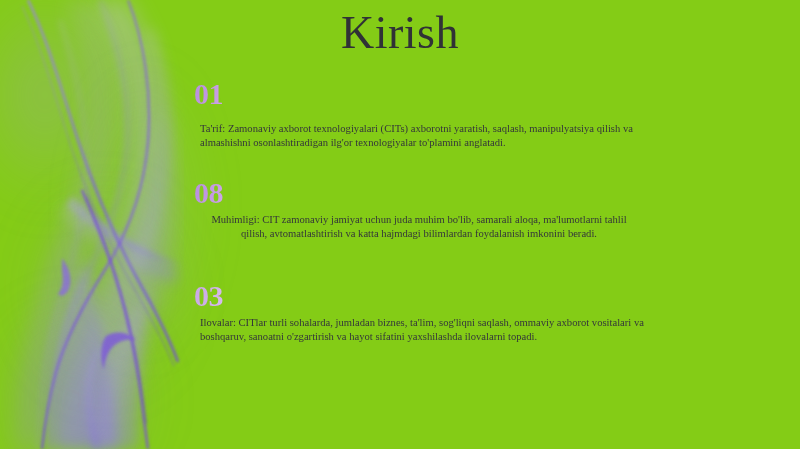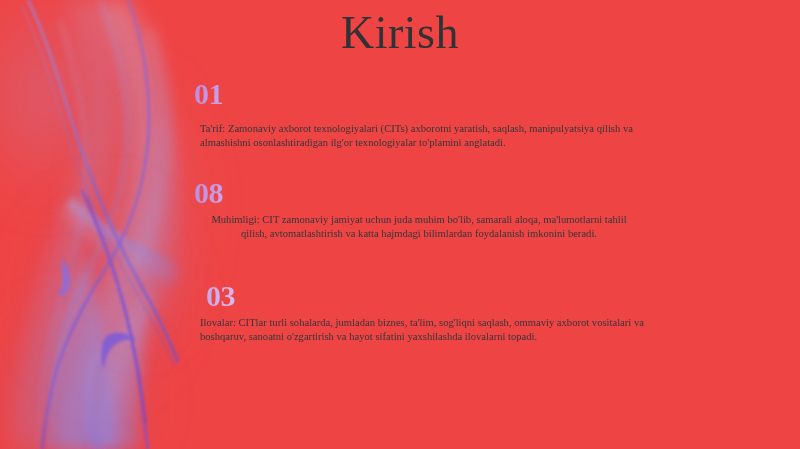--- a/index.html
+++ b/index.html
@@ -12,21 +12,21 @@
     overflow: hidden;
     background: #fefefd;
     font-family: "Liberation Serif", "DejaVu Serif", serif;
     -webkit-font-smoothing: antialiased;
   }
 
   #slide {
     position: relative;
     width: 800px;
     height: 449px;
-    background: #ef4444;
+    background: #84cc16;
     overflow: hidden;
   }
 
   
   #decor {
     position: absolute;
     left: 0;
     top: 0;
     width: 190px;
     height: 449px;
@@ -104,21 +104,20 @@
     -webkit-background-clip: text;
     background-clip: text;
     color: transparent;
     -webkit-text-fill-color: transparent;
     text-shadow: none;
   }
   #point-3 .point-number {
     background: linear-gradient(100deg, #c9a6e6 0%, #d4b6ec 45%, #e3cdf2 75%, #efe2f8 100%);
     -webkit-background-clip: text;
     background-clip: text;
-    margin-left: 12px;
   }
 
   .point-text {
     flex: 1 1 auto;
     margin-left: 6px;
     padding-top: 4px;
     font-family: "Liberation Serif", "DejaVu Serif", serif;
     font-size: 10.6px;
     line-height: 14.2px;
     color: #34363a;

